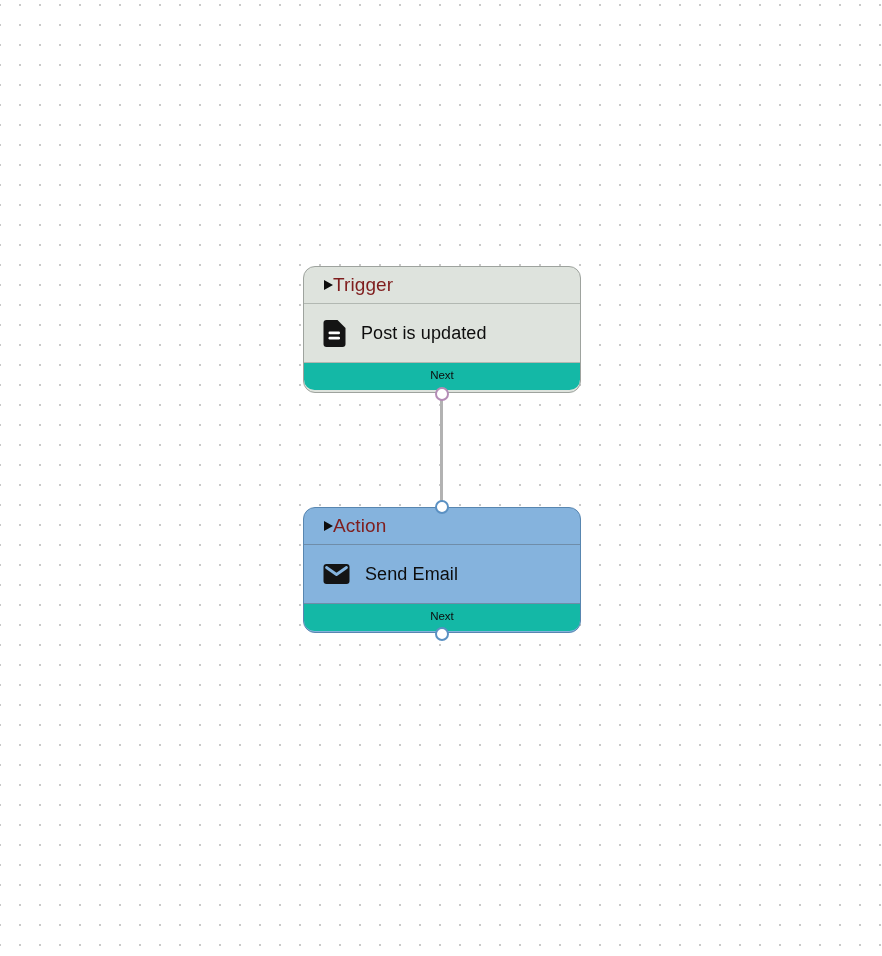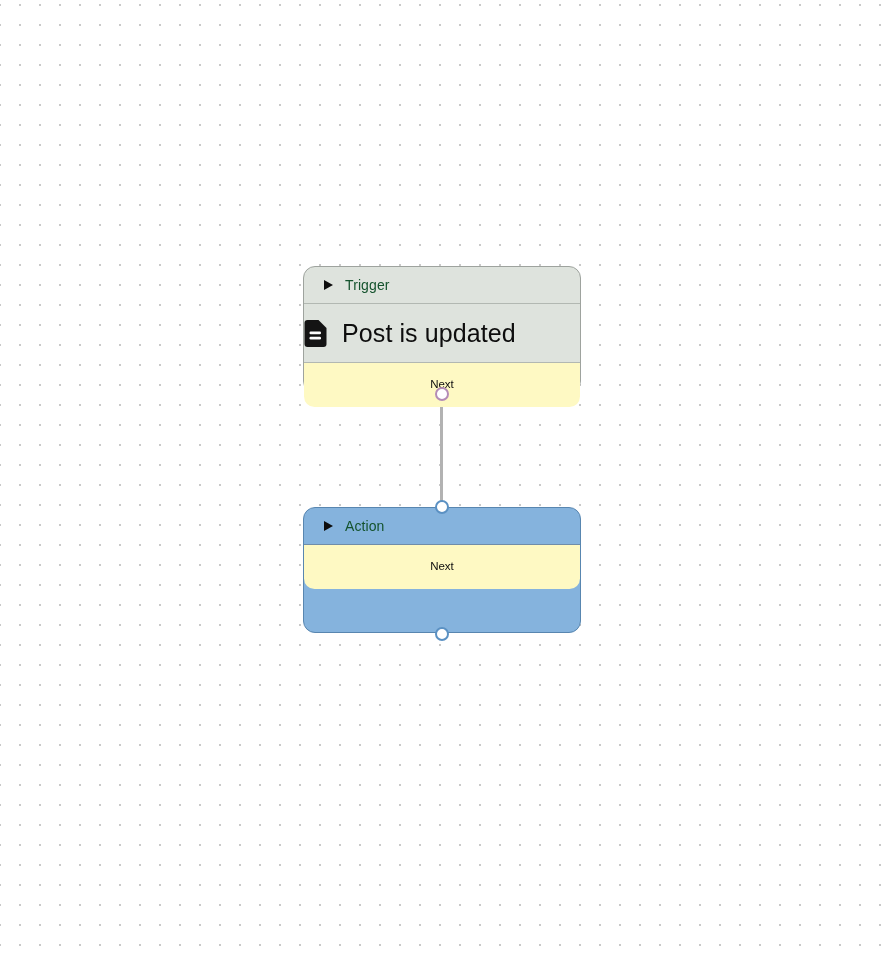--- a/index.html
+++ b/index.html
@@ -30,45 +30,45 @@
     box-sizing: border-box;
     border: 1.5px solid #999;
     border-radius: 12px;
   }
   .node-trigger { left: 303px; top: 266px; height: 127px; }
   .node-action  { left: 303px; top: 507px; height: 126px; }
 
   .node-header {
     height: 36px;
     display: flex; align-items: center;
-    padding-left: 20px; gap: 12px;
+    padding-left: 20px; 
     border-bottom: 1.5px solid;
     border-radius: 10.5px 10.5px 0 0;
-    font-size: 14px; font-weight: 500; color: #14532d;
+    font-size: 19px; font-weight: 500; color: #7f1d1d;
     letter-spacing: 0.1px;
   }
   .tri {
     width: 0; height: 0; flex: 0 0 auto;
     border-left: 9px solid #0d0d0d;
     border-top: 5.5px solid transparent;
     border-bottom: 5.5px solid transparent;
   }
   .node-body {
     height: 58px;
     display: flex; align-items: center;
-    gap: 15px;
+    padding-left: 19px; gap: 15px;
     border-bottom: 1.5px solid;
-    font-size: 25px; font-weight: 400; color: #0d0d0d;
+    font-size: 18px; font-weight: 400; color: #0d0d0d;
     letter-spacing: 0.1px;
   }
   .node-icon { display: flex; align-items: center; flex: 0 0 auto; }
   .node-footer {
-    height: 44px;
+    height: 27px;
     box-sizing: border-box;
-    background: #fef9c3;
+    background: #14b8a6;
     border-radius: 0 0 10.5px 10.5px;
     display: flex; align-items: center; justify-content: center;
     padding-bottom: 3px;
     font-size: 11.5px; color: #0d0d0d;
   }
 
   .port {
     position: absolute;
     left: 50%;
     transform: translateX(-50%);
@@ -108,19 +108,28 @@
     </div>
     <div class="port port-out" style="border-color: rgb(180, 140, 182);"></div>
   </div>
 
   <div class="node node-action" style="background-color: rgb(133, 179, 221); border-color: rgb(88, 134, 176);">
     <div class="port port-in" style="border-color: rgb(91, 145, 195);"></div>
     <div class="node-header" style="border-bottom-color: rgb(111, 141, 169); text-align: right;">
       <span class="tri"></span>
       <span>Action</span>
     </div>
+    <div class="node-body" style="border-bottom-color: rgb(111, 141, 169);">
+      <span class="node-icon">
+        <svg width="27" height="20" viewBox="0 0 27 20">
+          <rect x="0.5" y="0" width="26" height="20" rx="3" fill="#141414"></rect>
+          <path d="M3.5 3.5 L13.5 10.5 L23.5 3.5" fill="none" stroke="#85b3dd" stroke-width="2.8" stroke-linecap="round" stroke-linejoin="round" style="stroke: rgb(133, 179, 221);"></path>
+        </svg>
+      </span>
+      <span>Send Email</span>
+    </div>
     <div class="node-footer">
       <span>Next</span>
     </div>
     <div class="port port-out" style="border-color: rgb(91, 145, 195);"></div>
   </div>
 
 </div>
 
 </body></html>

